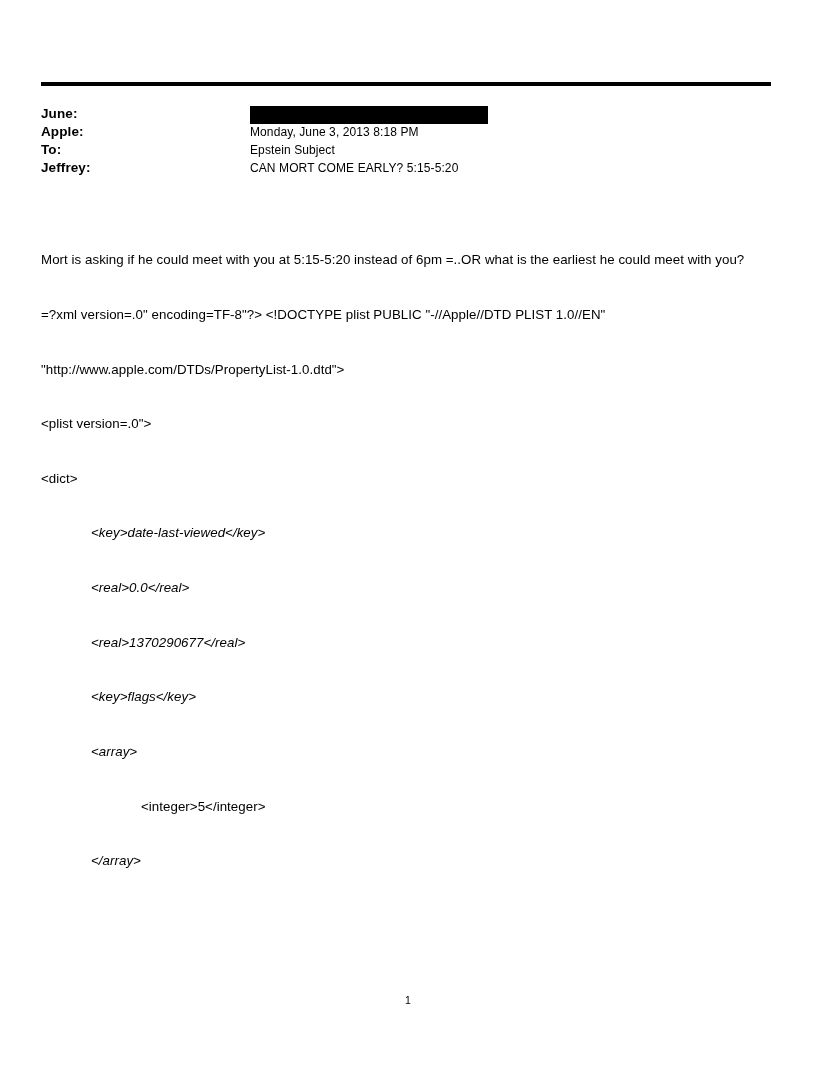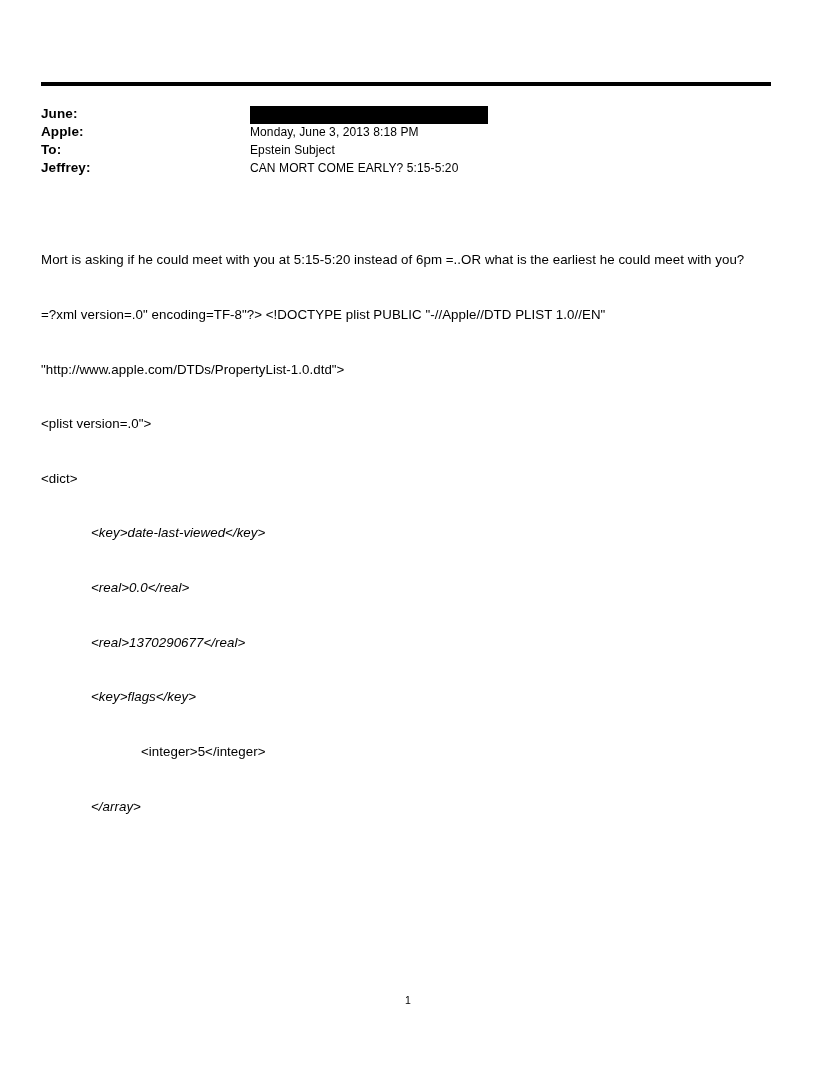--- a/index.html
+++ b/index.html
@@ -126,20 +126,21 @@
   <div class="body-block">
     <div class="body-line">Mort is asking if he could meet with you at 5:15-5:20 instead of 6pm =..OR what is the earliest he could meet with you?</div>
     <div class="body-line">=?xml version=.0" encoding=TF-8"?&gt; &lt;!DOCTYPE plist PUBLIC "-//Apple//DTD PLIST 1.0//EN"</div>
     <div class="body-line">"http://www.apple.com/DTDs/PropertyList-1.0.dtd"&gt;</div>
     <div class="body-line">&lt;plist version=.0"&gt;</div>
     <div class="body-line">&lt;dict&gt;</div>
     <div class="body-line indent1">&lt;key&gt;date-last-viewed&lt;/key&gt;</div>
     <div class="body-line indent1">&lt;real&gt;0.0&lt;/real&gt;</div>
     <div class="body-line indent1">&lt;real&gt;1370290677&lt;/real&gt;</div>
     <div class="body-line indent1">&lt;key&gt;flags&lt;/key&gt;</div>
+    <div class="body-line indent1">&lt;array&gt;</div>
     <div class="body-line indent2">&lt;integer&gt;5&lt;/integer&gt;</div>
     <div class="body-line indent1">&lt;/array&gt;</div>
     
     
     
     
     
     
   </div>
 

